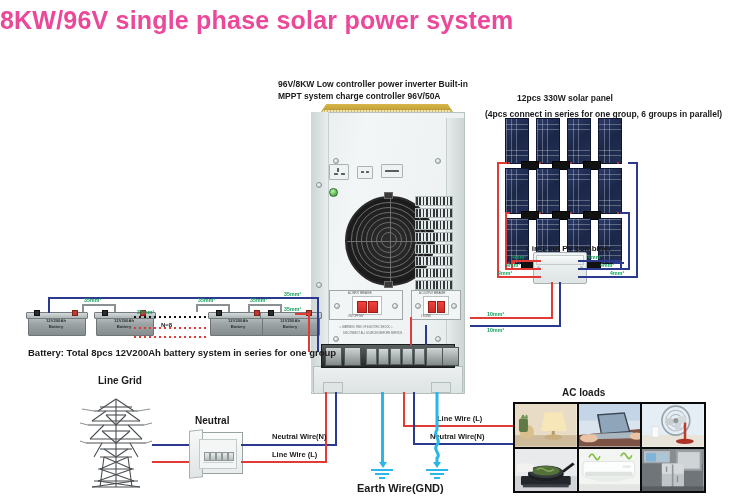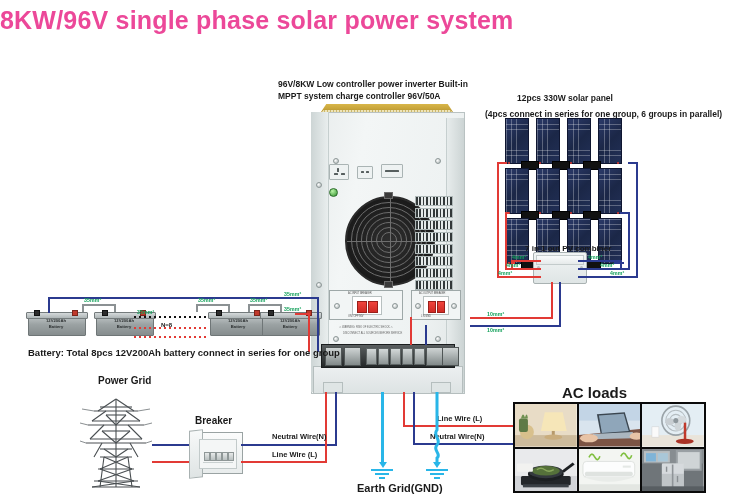--- a/index.html
+++ b/index.html
@@ -364,23 +364,23 @@
 <div class="wr" style="left:308px;top:313px;width:1.5px;height:39px;"></div>
 <div class="wr" style="left:295px;top:313px;width:15px;height:1.5px;"></div>
 
 <div class="abs wirelbl" style="left:84px;top:297px;">35mm²</div>
 <div class="abs wirelbl" style="left:198px;top:297px;">35mm²</div>
 <div class="abs wirelbl" style="left:250px;top:297px;">35mm²</div>
 <div class="abs wirelbl" style="left:137px;top:309px;">35mm²</div>
 <div class="abs wirelbl" style="left:284px;top:291px;">35mm²</div>
 <div class="abs wirelbl" style="left:284px;top:306px;">35mm²</div>
 
-<div class="abs cap2" style="left:28px;top:346px;font-size:9.5px;">Battery:  Total 8pcs 12V200Ah battery connect in series for one group</div>
-
-<div class="abs cap2" style="left:98px;top:374px;font-size:10px;">Power Grid</div>
+<div class="abs cap2" style="left:28px;top:346px;font-size:9.5px;">Battery:  Total 8pcs 12V200Ah battery system in series for one group</div>
+
+<div class="abs cap2" style="left:98px;top:374px;font-size:10px;">Line Grid</div>
 <svg class="abs" id="tower" viewBox="0 0 72 95">
   <g stroke="#4a4f52" stroke-width="1.1" fill="none">
     <path d="M36 4 L36 92"></path>
     <path d="M36 4 L18 16 M36 4 L54 16"></path>
     <path d="M14 16 L58 16"></path>
     <path d="M20 12 L52 12"></path>
     <path d="M26 16 L12 26 M46 16 L60 26"></path>
     <path d="M8 30 L64 30 M12 26 L60 26"></path>
     <path d="M24 30 L10 44 M48 30 L62 44"></path>
     <path d="M6 48 L66 48 M10 44 L62 44"></path>
@@ -400,21 +400,21 @@
   <g stroke="#6c7275" stroke-width=".8" fill="none">
     <path d="M2 14 L14 16 M70 14 L58 16"></path>
     <path d="M0 28 L8 30 M72 28 L64 30"></path>
     <path d="M0 46 L6 48 M72 46 L66 48"></path>
   </g>
 </svg>
 
 <div class="wb" style="left:152px;top:444px;width:42px;height:2px;"></div>
 <div class="wr" style="left:152px;top:461px;width:42px;height:2px;"></div>
 
-<div class="abs cap2" style="left:195px;top:414px;font-size:10px;">Breaker</div>
+<div class="abs cap2" style="left:195px;top:414px;font-size:10px;">Neutral</div>
 <div id="brkbox">
   <div class="door"></div>
   <div class="inner">
     <div class="sw" style="left:4px;"></div>
     <div class="sw" style="left:10px;"></div>
     <div class="sw" style="left:16px;"></div>
     <div class="sw" style="left:22px;"></div>
     <div class="sw" style="left:28px;"></div>
     <div class="abs" style="left:3px;top:22px;width:30px;height:1px;background:#c9d0d0;"></div>
   </div>
@@ -443,24 +443,24 @@
 </div>
 <svg class="abs" style="left:430px;top:392px;" width="14" height="72">
   <path d="M7 0 L7 38 C2 43 12 48 7 53 C2 58 12 62 7 66 L7 72" stroke="#29b6e8" stroke-width="3" fill="none"></path>
 </svg>
 <div class="arrow-d abs" style="left:433px;top:462px;"></div>
 <div class="abs ground-sym" style="left:426px;top:469px;width:22px;height:10px;">
   <div class="gbar" style="left:0;top:0;width:22px;"></div>
   <div class="gbar" style="left:4px;top:4px;width:14px;"></div>
   <div class="gbar" style="left:8px;top:8px;width:6px;"></div>
 </div>
-<div class="abs cap2" style="left:357px;top:482px;font-size:11px;">Earth Grid(GND)</div>
+<div class="abs cap2" style="left:357px;top:482px;font-size:11px;">Earth Wire(GND)</div>
 
 <div id="acwrap">
-  <div class="abs cap2" style="left:62px;top:0;font-size:15px;">AC loads</div>
+  <div class="abs cap2" style="left:62px;top:0;font-size:10px;">AC loads</div>
   <div id="acgrid">
 
     <div class="acimg">
       <svg width="100%" height="100%" viewBox="0 0 62 41" preserveAspectRatio="none">
         <rect width="62" height="41" fill="#e8dcc6"></rect>
         <rect y="30" width="62" height="11" fill="#cdbb9c"></rect>
         <path d="M30 8 L48 8 L52 26 L26 26 Z" fill="#f6e6b8"></path>
         <rect x="37" y="26" width="3" height="5" fill="#b79a6a"></rect>
         <ellipse cx="38.5" cy="32" rx="9" ry="2.5" fill="#c9ad7d"></ellipse>
         <circle cx="12" cy="27" r="7" fill="#d8c08c"></circle>

